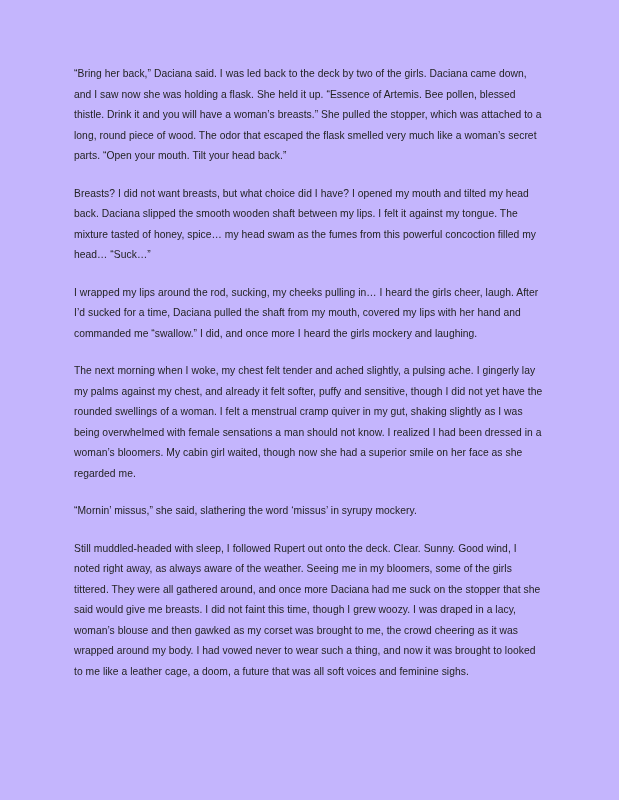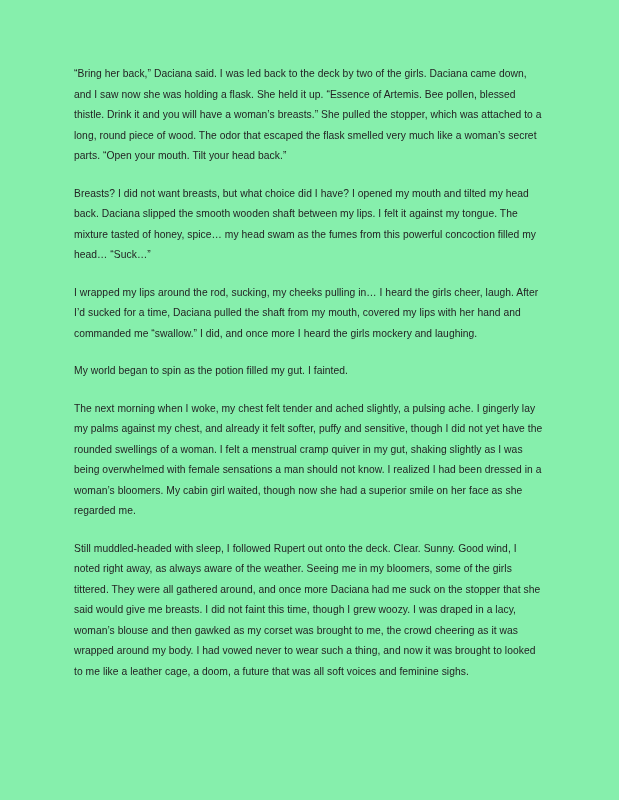--- a/index.html
+++ b/index.html
@@ -12,21 +12,21 @@
     background: #ffffff;
     font-family: "Liberation Sans", sans-serif;
     color: #1a1a1a;
     overflow: hidden;
   }
   .page {
     box-sizing: border-box;
     width: 619px;
     height: 800px;
     padding: 64px 74px 0 74px;
-    background: #86efac;
+    background: #c4b5fd;
   }
   .body-text {
     font-size: 10.3px;
     line-height: 20.5px;
     color: #232323;
     letter-spacing: 0.005em;
     text-align: left;
   }
   .para {
     margin: 0 0 17px 0;
@@ -36,17 +36,17 @@
   }
 </style>
 </head>
 <body>
 
 <div class="page">
   <div class="body-text">
     <p class="para">“Bring her back,” Daciana said. I was led back to the deck by two of the girls. Daciana came down, and I saw now she was holding a flask. She held it up. “Essence of Artemis. Bee pollen, blessed thistle. Drink it and you will have a woman’s breasts.” She pulled the stopper, which was attached to a long, round piece of wood. The odor that escaped the flask smelled very much like a woman’s secret parts. “Open your mouth. Tilt your head back.”</p>
     <p class="para">Breasts? I did not want breasts, but what choice did I have? I opened my mouth and tilted my head back. Daciana slipped the smooth wooden shaft between my lips. I felt it against my tongue. The mixture tasted of honey, spice… my head swam as the fumes from this powerful concoction filled my head… “Suck…”</p>
     <p class="para">I wrapped my lips around the rod, sucking, my cheeks pulling in… I heard the girls cheer, laugh. After I’d sucked for a time, Daciana pulled the shaft from my mouth, covered my lips with her hand and commanded me “swallow.” I did, and once more I heard the girls mockery and laughing.</p>
-    <p class="para">My world began to spin as the potion filled my gut. I fainted.</p>
     <p class="para">The next morning when I woke, my chest felt tender and ached slightly, a pulsing ache. I gingerly lay my palms against my chest, and already it felt softer, puffy and sensitive, though I did not yet have the rounded swellings of a woman. I felt a menstrual cramp quiver in my gut, shaking slightly as I was being overwhelmed with female sensations a man should not know. I realized I had been dressed in a woman’s bloomers. My cabin girl waited, though now she had a superior smile on her face as she regarded me.</p>
+    <p class="para">“Mornin’ missus,” she said, slathering the word ‘missus’ in syrupy mockery.</p>
     <p class="para">Still muddled-headed with sleep, I followed Rupert out onto the deck. Clear. Sunny. Good wind, I noted right away, as always aware of the weather. Seeing me in my bloomers, some of the girls tittered. They were all gathered around, and once more Daciana had me suck on the stopper that she said would give me breasts. I did not faint this time, though I grew woozy. I was draped in a lacy, woman’s blouse and then gawked as my corset was brought to me, the crowd cheering as it was wrapped around my body. I had vowed never to wear such a thing, and now it was brought to looked to me like a leather cage, a doom, a future that was all soft voices and feminine sighs.</p>
   </div>
 </div>
 
 </body></html>

